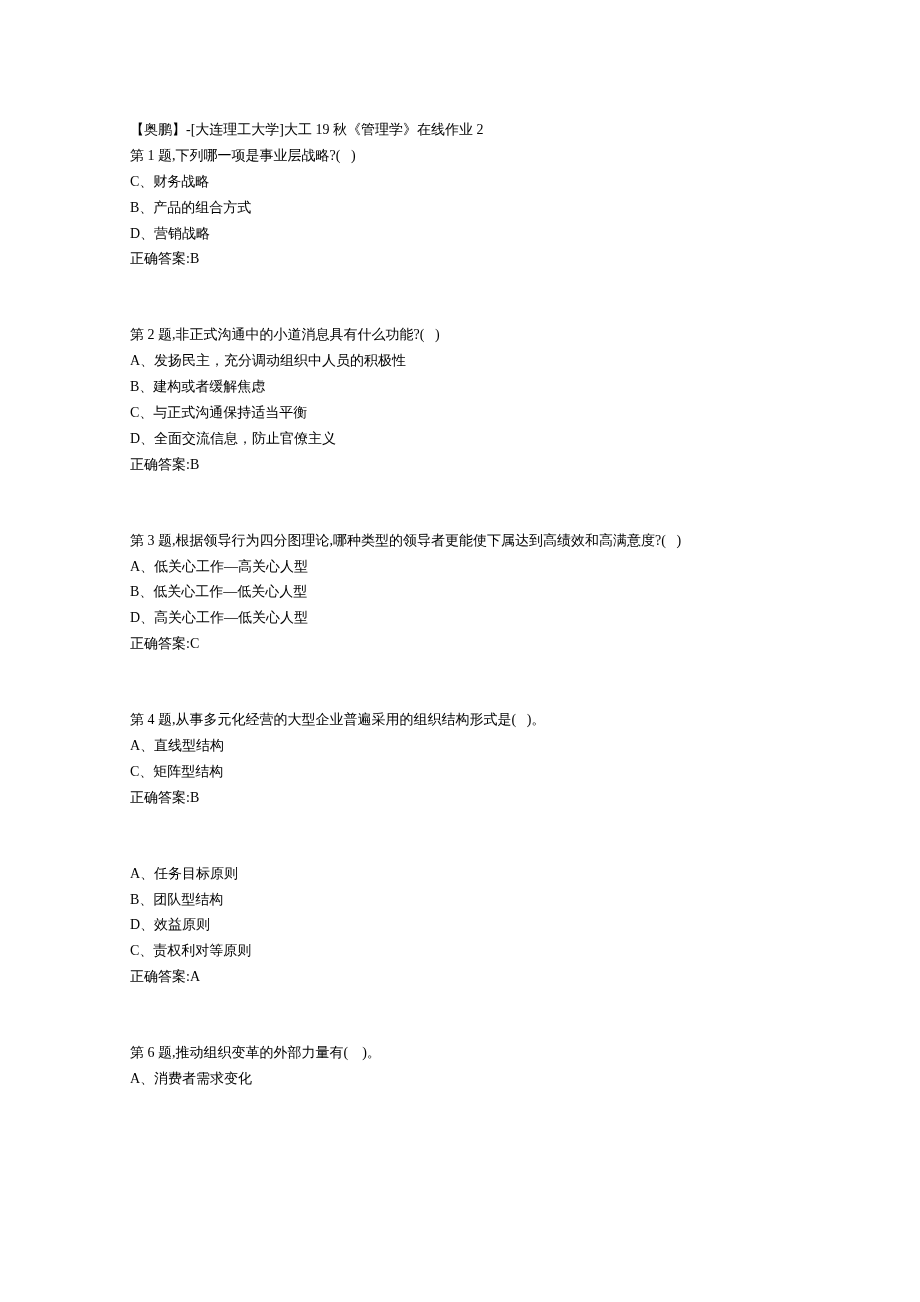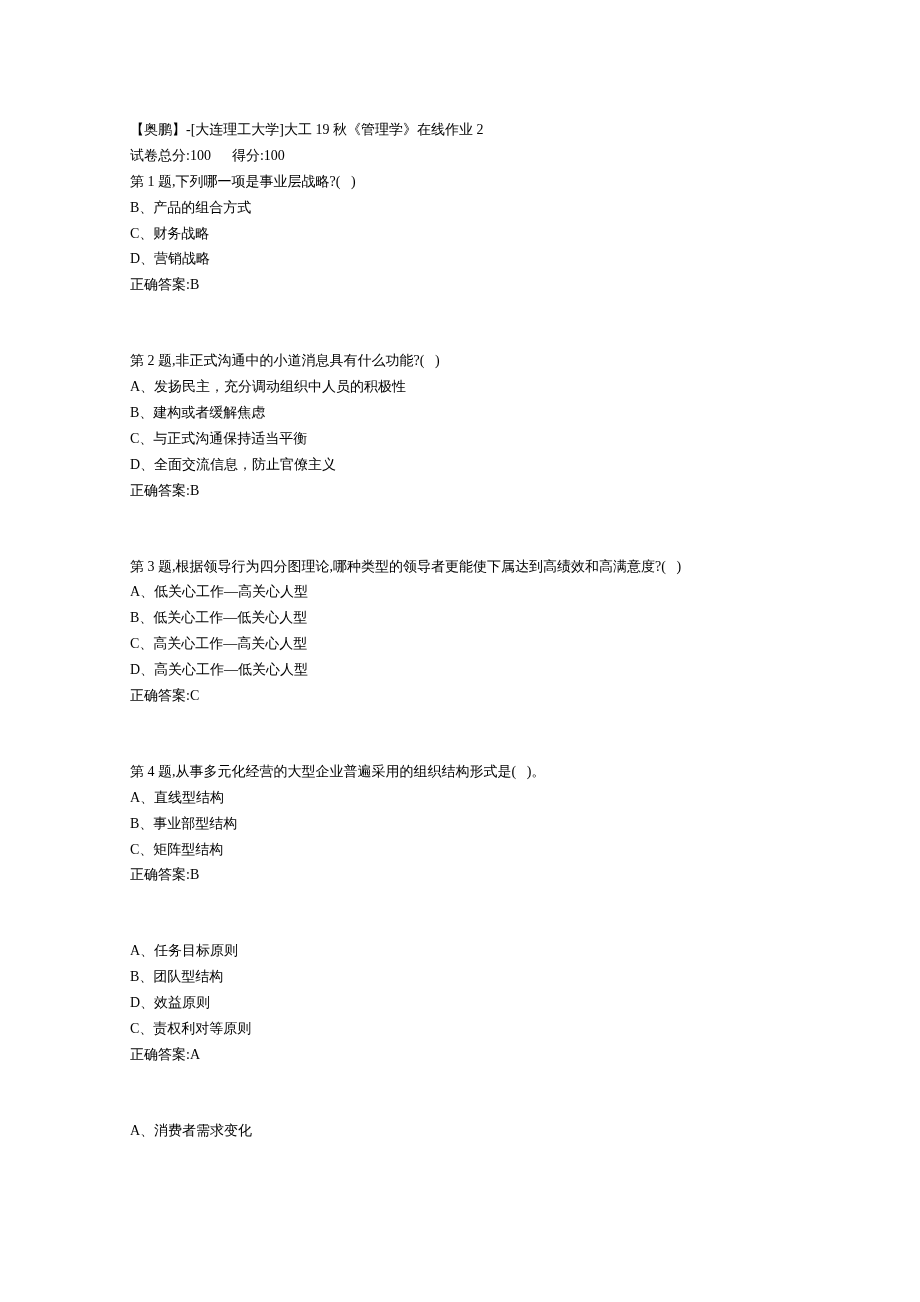--- a/index.html
+++ b/index.html
@@ -23,61 +23,59 @@
   .q-block {
     margin-bottom: 50px;
   }
 </style>
 </head>
 <body>
 
 <div class="page">
 
   <div class="line">【奥鹏】-[大连理工大学]大工 19 秋《管理学》在线作业 2</div>
-  <div class="line">试卷总分:100      得分:100</div>
 
   <div class="q-block">
     <div class="line">第 1 题,下列哪一项是事业层战略?(   )</div>
+    <div class="line">C、财务战略</div>
     <div class="line">B、产品的组合方式</div>
-    <div class="line">C、财务战略</div>
     <div class="line">D、营销战略</div>
     <div class="line">正确答案:B</div>
   </div>
 
   <div class="q-block">
     <div class="line">第 2 题,非正式沟通中的小道消息具有什么功能?(   )</div>
     <div class="line">A、发扬民主，充分调动组织中人员的积极性</div>
     <div class="line">B、建构或者缓解焦虑</div>
     <div class="line">C、与正式沟通保持适当平衡</div>
     <div class="line">D、全面交流信息，防止官僚主义</div>
     <div class="line">正确答案:B</div>
   </div>
 
   <div class="q-block">
     <div class="line">第 3 题,根据领导行为四分图理论,哪种类型的领导者更能使下属达到高绩效和高满意度?(   )</div>
     <div class="line">A、低关心工作—高关心人型</div>
     <div class="line">B、低关心工作—低关心人型</div>
-    <div class="line">C、高关心工作—高关心人型</div>
     <div class="line">D、高关心工作—低关心人型</div>
     <div class="line">正确答案:C</div>
   </div>
 
   <div class="q-block">
     <div class="line">第 4 题,从事多元化经营的大型企业普遍采用的组织结构形式是(   )。</div>
     <div class="line">A、直线型结构</div>
-    <div class="line">B、事业部型结构</div>
     <div class="line">C、矩阵型结构</div>
     <div class="line">正确答案:B</div>
   </div>
 
   <div class="q-block">
     <div class="line">A、任务目标原则</div>
     <div class="line">B、团队型结构</div>
     <div class="line">D、效益原则</div>
     <div class="line">C、责权利对等原则</div>
     <div class="line">正确答案:A</div>
   </div>
 
   <div class="q-block">
+    <div class="line">第 6 题,推动组织变革的外部力量有(    )。</div>
     <div class="line">A、消费者需求变化</div>
   </div>
 
 </div>
 
 </body></html>

